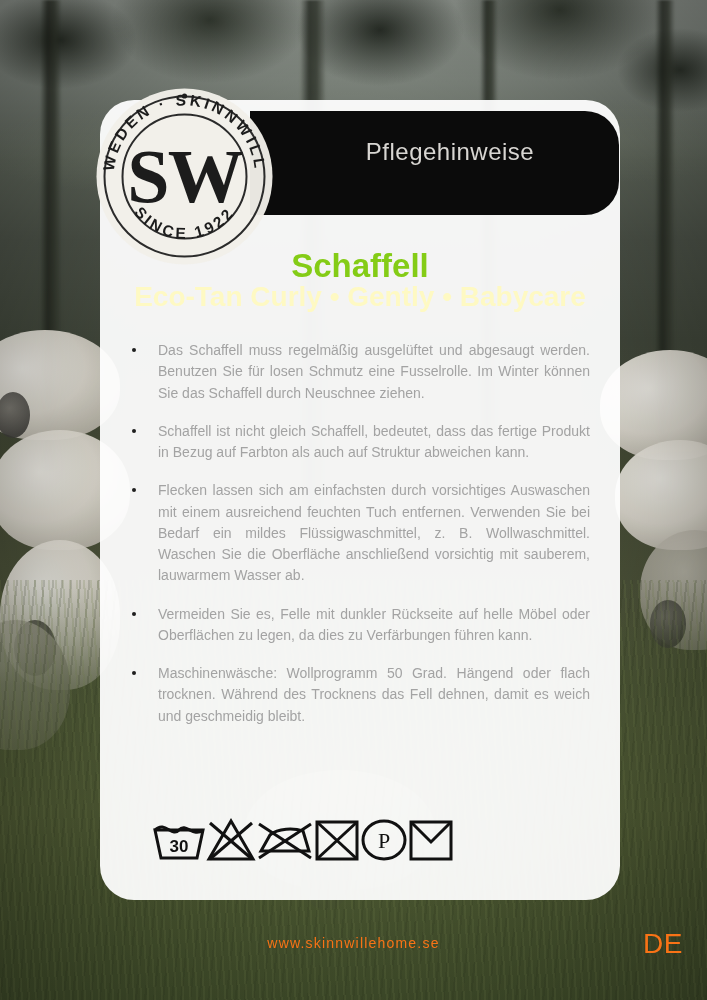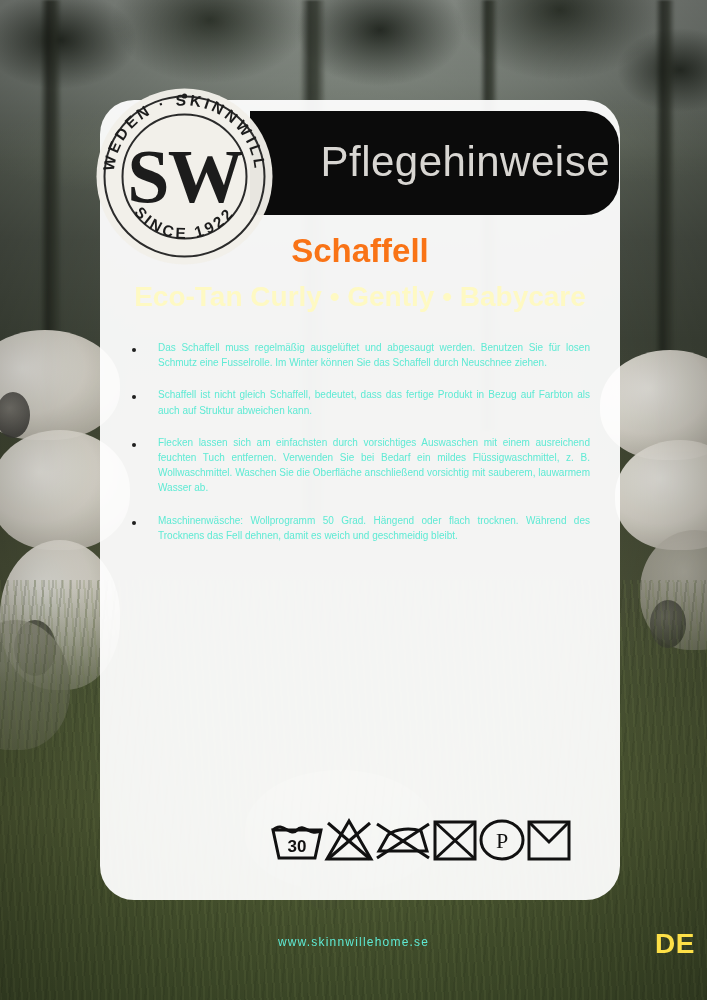--- a/index.html
+++ b/index.html
@@ -99,46 +99,46 @@
     height: 104px;
     background: #0b0b0b;
     border-radius: 0 34px 34px 0;
   }
   .header-title {
     position: absolute;
     left: 290px;
     top: 138px;
     width: 320px;
     color: #d8d6d2;
-    font-size: 42px;
+    font-size: 24px;
     font-weight: 400;
     letter-spacing: .5px;
-    text-align: right;
+    text-align: center;
   }
 
   
   .roundel {
     position: absolute;
     left: 92px;
     top: 84px;
     width: 185px;
     height: 185px;
   }
   .roundel svg { display: block; }
 
   
   .product-title {
     position: absolute;
     left: 130px;
-    top: 232px;
+    top: 247px;
     width: 460px;
     text-align: center;
     font-size: 33px;
     font-weight: bold;
-    color: #f97316;
+    color: #84cc16;
   }
   .product-sub {
     position: absolute;
     left: 130px;
     top: 281px;
     width: 460px;
     text-align: center;
     font-size: 28px;
     font-weight: bold;
     color: #fef9c3;
@@ -151,66 +151,66 @@
     top: 340px;
     width: 462px;
     margin: 0;
     padding: 0;
     list-style: none;
   }
   .care-list li {
     position: relative;
     padding-left: 30px;
     margin-bottom: 17px;
-    font-size: 10px;
+    font-size: 14px;
     line-height: 1.52;
-    color: #5eead4;
+    color: #a3a3a3;
     text-align: justify;
   }
   .care-list li:before {
     content: "";
     position: absolute;
     left: 4px;
     top: 8px;
     width: 4px;
     height: 4px;
     border-radius: 50%;
     background: #1e1e1e;
   }
 
   
   .symbols {
     position: absolute;
     left: 152px;
     top: 818px;
     width: 420px;
     display: flex;
-    justify-content: flex-end;
+    justify-content: flex-start;
     align-items: center;
   }
   .symbols svg { display: block; }
 
   
   .footer-url {
     position: absolute;
     left: 0;
     top: 935px;
     width: 707px;
     text-align: center;
-    color: #5eead4;
-    font-size: 12px;
+    color: #f97316;
+    font-size: 14px;
     letter-spacing: 1.2px;
   }
   .lang-badge {
     position: absolute;
-    right: 12px;
+    right: 24px;
     top: 928px;
-    color: #fde047;
+    color: #f97316;
     font-size: 28px;
-    font-weight: bold;
+    font-weight: normal;
     letter-spacing: .5px;
   }
 </style>
 </head>
 <body>
 
 <div class="page">
 
   <div class="bg">
     <div class="bg-trees"></div>
@@ -266,20 +266,21 @@
     </svg>
   </div>
 
   <div class="product-title">Schaffell</div>
   <div class="product-sub">Eco-Tan Curly • Gently • Babycare</div>
 
   <ul class="care-list">
     <li>Das Schaffell muss regelmäßig ausgelüftet und abgesaugt werden. Benutzen Sie für losen Schmutz eine Fusselrolle. Im Winter können Sie das Schaffell durch Neuschnee ziehen.</li>
     <li>Schaffell ist nicht gleich Schaffell, bedeutet, dass das fertige Pro­dukt in Bezug auf Farbton als auch auf Struktur abweichen kann.</li>
     <li>Flecken lassen sich am einfachsten durch vorsichtiges Auswaschen mit einem ausreichend feuchten Tuch entfernen. Verwenden Sie bei Bedarf ein mildes Flüssigwaschmittel, z. B. Wollwaschmittel. Waschen Sie die Oberfläche anschließend vorsichtig mit sauberem, lauwarmem Wasser ab.</li>
+    <li>Vermeiden Sie es, Felle mit dunkler Rückseite auf helle Möbel oder Oberflächen zu legen, da dies zu Verfärbungen führen kann.</li>
     <li>Maschinenwäsche: Wollprogramm 50 Grad. Hängend oder flach trocknen. Während des Trocknens das Fell dehnen, damit es weich und geschmeidig bleibt.</li>
   </ul>
 
   <div class="symbols">
 
     <span>
       <svg width="54" height="44" viewBox="0 0 54 44">
         <path d="M3 12 L51 12 L45 40 L9 40 Z" fill="none" stroke="#111" stroke-width="3"></path>
         <path d="M3 12 C13 2, 20 20, 27 12 C34 4, 41 20, 51 12" fill="none" stroke="#111" stroke-width="3"></path>
         <text x="27" y="34" text-anchor="middle" font-family="Liberation Sans, sans-serif" font-size="17" font-weight="bold" fill="#111">30</text>

